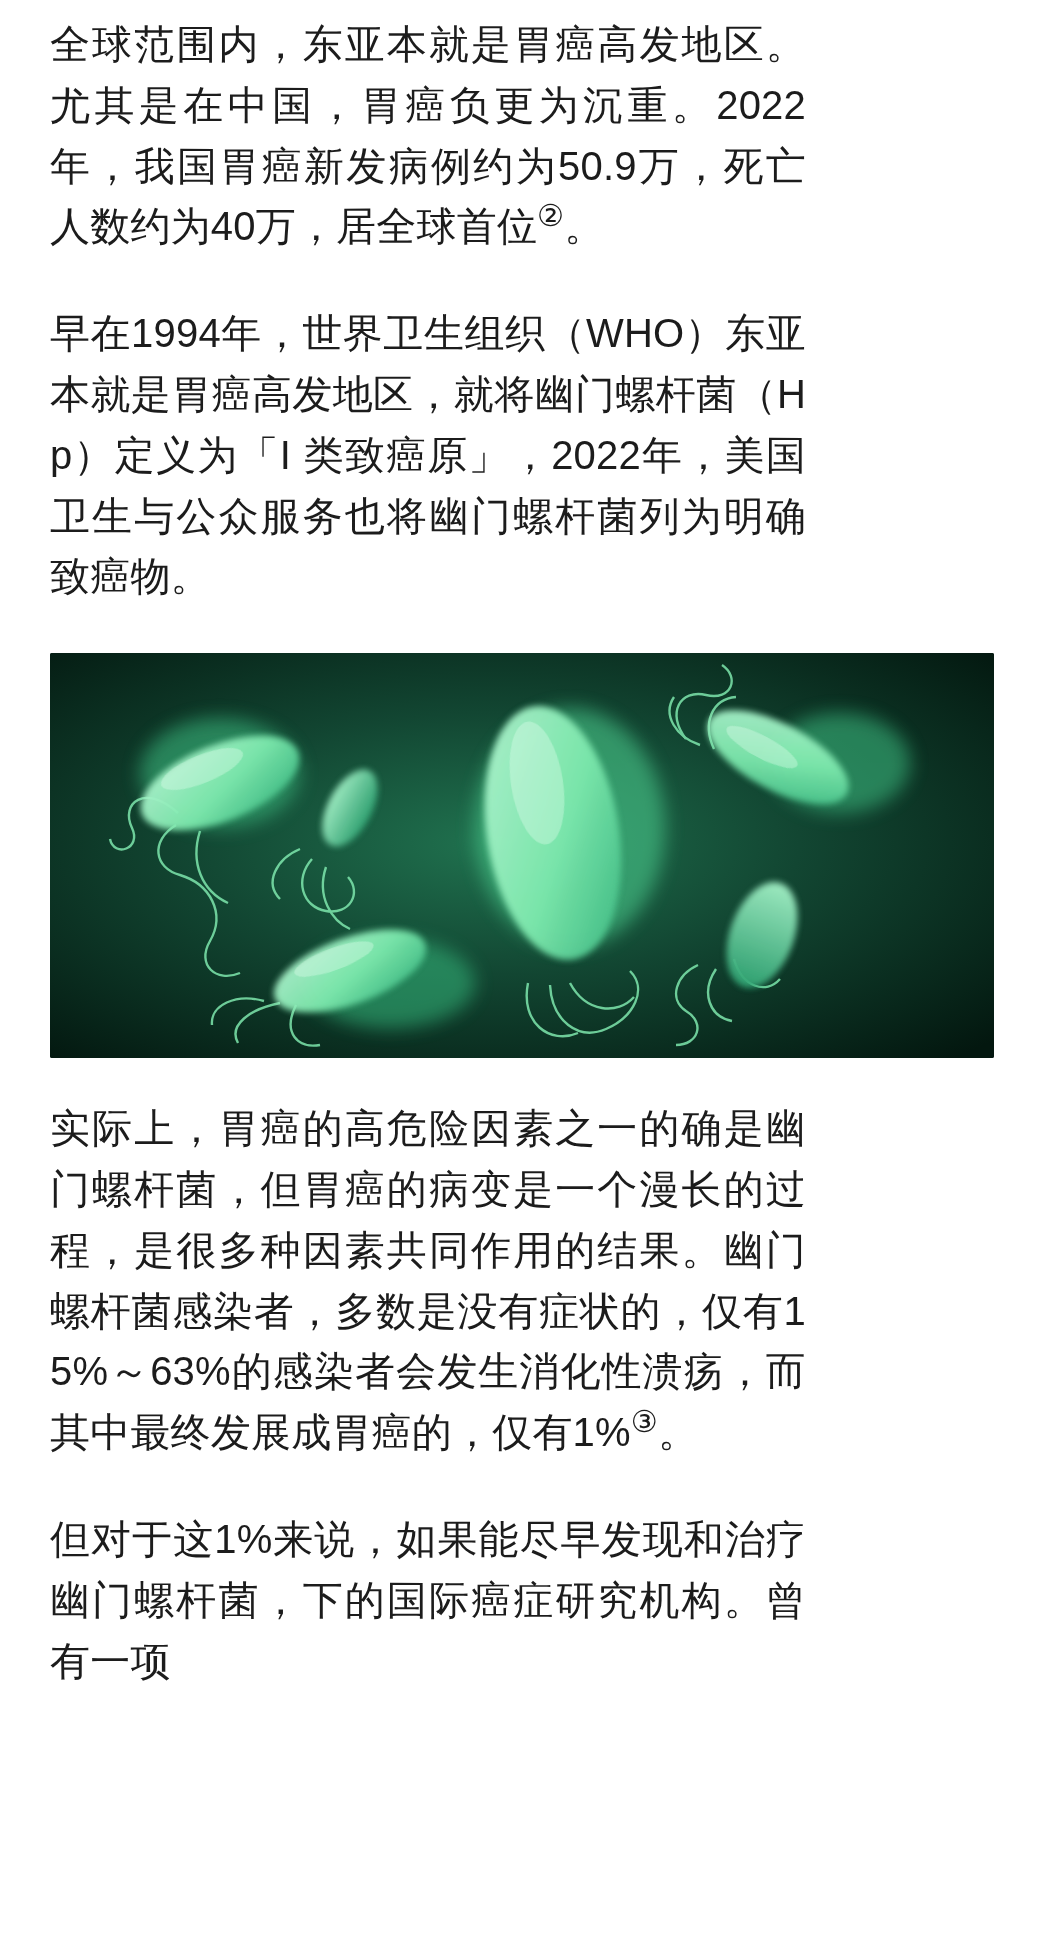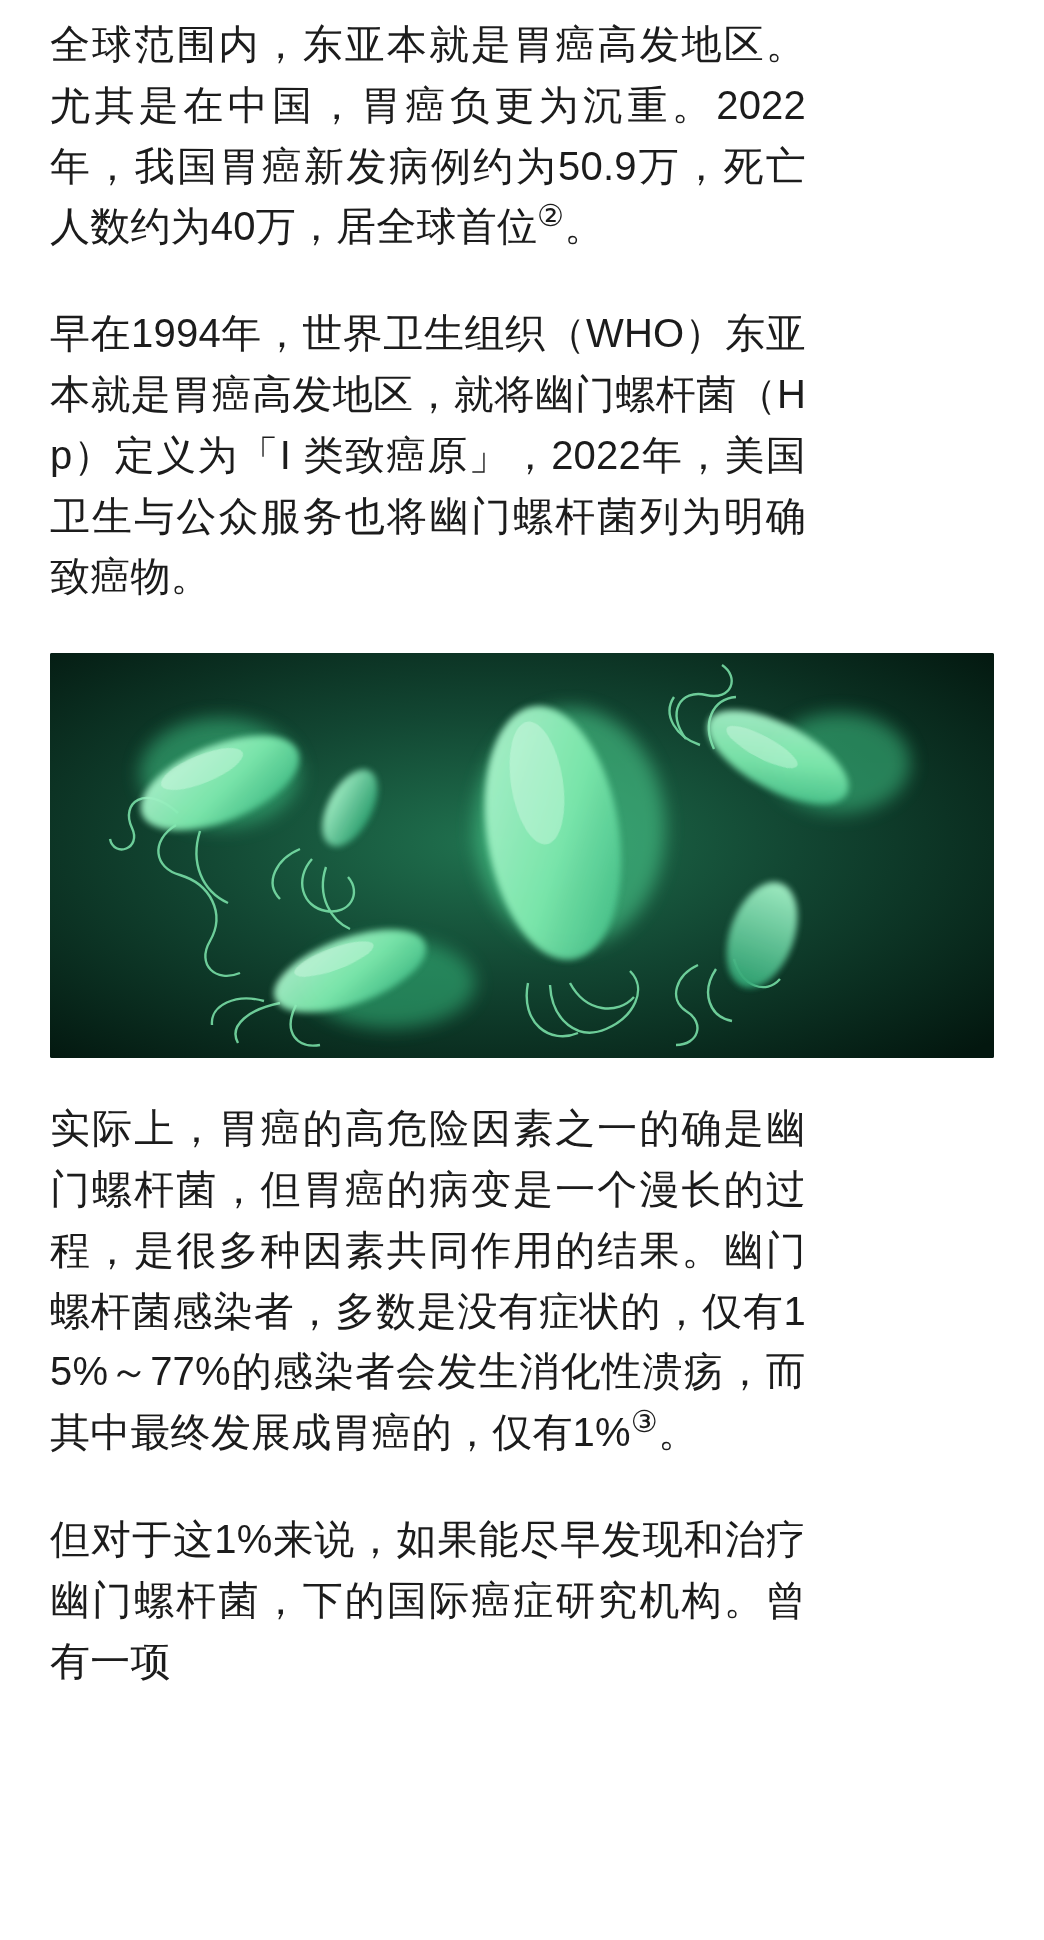--- a/index.html
+++ b/index.html
@@ -134,17 +134,17 @@
         <g fill="#e6fff1" opacity="0.35">
           <ellipse cx="152" cy="116" rx="44" ry="14" transform="rotate(-22 152 116)"></ellipse>
           <ellipse cx="487" cy="130" rx="26" ry="62" transform="rotate(-9 487 130)"></ellipse>
           <ellipse cx="284" cy="306" rx="42" ry="11" transform="rotate(-20 284 306)"></ellipse>
           <ellipse cx="712" cy="94" rx="40" ry="11" transform="rotate(28 712 94)"></ellipse>
         </g>
       </svg>
     </div>
   </figure>
 
-  <p class="para"><span>实际上，胃癌的高危险因素之一的确是幽门螺杆菌，但胃癌的病变是一个漫长的过程，是很多种因素共同作用的结果。幽门螺杆菌感染者，多数是没有症状的，仅有15%～77%的感染者会发生消化性溃疡，而其中最终发展成胃癌的，仅有1%</span><span class="sup">③</span><span>。</span></p>
+  <p class="para"><span>实际上，胃癌的高危险因素之一的确是幽门螺杆菌，但胃癌的病变是一个漫长的过程，是很多种因素共同作用的结果。幽门螺杆菌感染者，多数是没有症状的，仅有15%～63%的感染者会发生消化性溃疡，而其中最终发展成胃癌的，仅有1%</span><span class="sup">③</span><span>。</span></p>
 
   <p class="para last"><span>但对于这1%来说，如果能尽早发现和治疗幽门螺杆菌，下的国际癌症研究机构。曾有一项</span></p>
 
 </div>
 
 </body></html>

